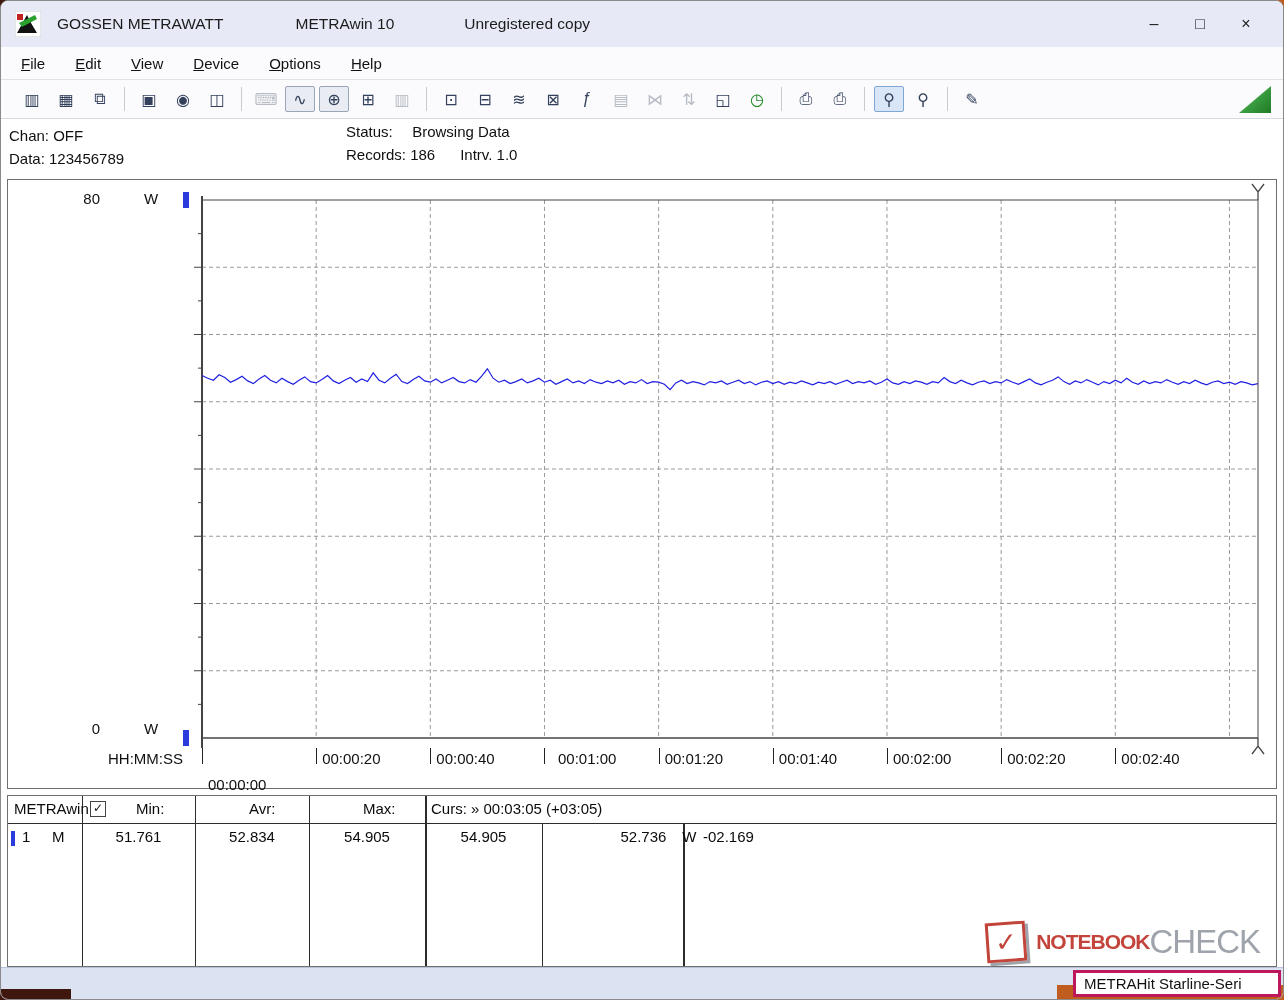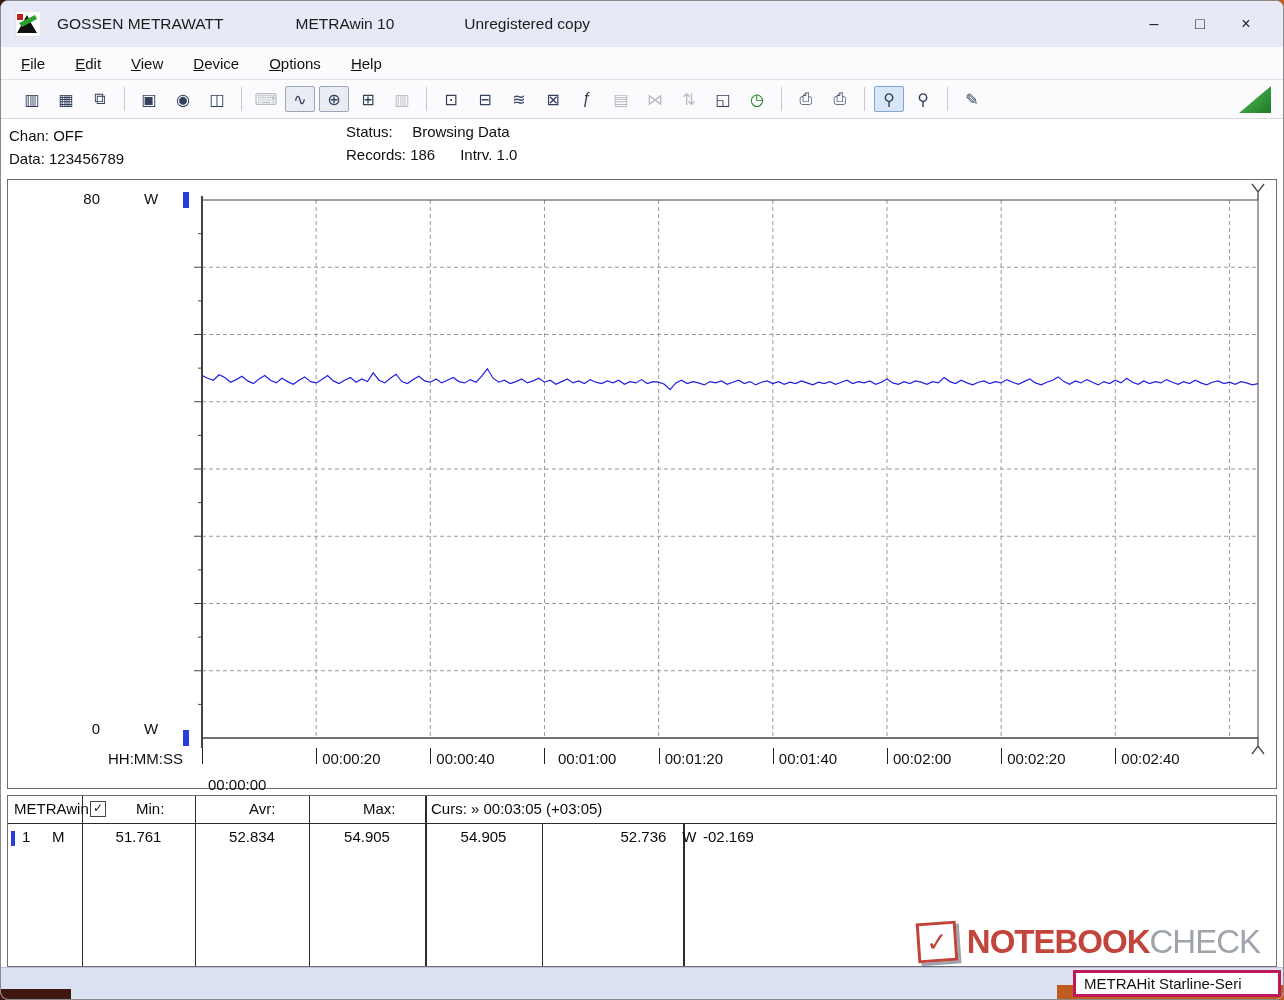--- a/index.html
+++ b/index.html
@@ -63,21 +63,21 @@
     background:#fff;font-size:12px;line-height:13px;text-align:center;color:#111;}
   .rcell{position:absolute;top:32px;}
   .center{text-align:center;}
   .chan-mark{position:absolute;left:3px;top:35px;width:4px;height:15px;background:#2b3cdc;}
   .cursb{display:flex;justify-content:center;gap:16px;}
   
   .watermark{position:absolute;right:16px;bottom:4px;display:flex;align-items:center;opacity:.95;}
   .wm-box{width:34px;height:34px;border:3px solid #bf3a31;background:#fff;transform:rotate(-4deg);
     display:flex;align-items:center;justify-content:center;font-size:26px;font-weight:bold;color:#bf3a31;
     box-shadow:3px 3px 0 #9aa0a8;margin-right:10px;}
-  .wm-notebook{font-size:33px;font-weight:bold;color:#bf3a31;letter-spacing:-1px;}
+  .wm-notebook{font-size:21px;font-weight:bold;color:#bf3a31;letter-spacing:-1px;}
   .wm-check{font-size:33px;font-weight:normal;color:#9aa0a8;letter-spacing:-1px;}
   
   .statusbar{flex:1 1 auto;position:relative;background:#dbe2f1;border-top:1px solid #b9c2d8;}
   .corner-l{position:absolute;left:0;bottom:0;width:70px;height:10px;background:#40170e;}
   .corner-r{position:absolute;right:0;bottom:0;width:226px;height:14px;background:#bf5c1e;}
   .device-box{position:absolute;right:2px;top:2px;width:208px;height:27px;background:#ffffff;
     border:3px solid #be185d;font-size:15px;color:#111;display:flex;align-items:center;
     padding-left:8px;box-sizing:border-box;}
 </style>
 </head>

